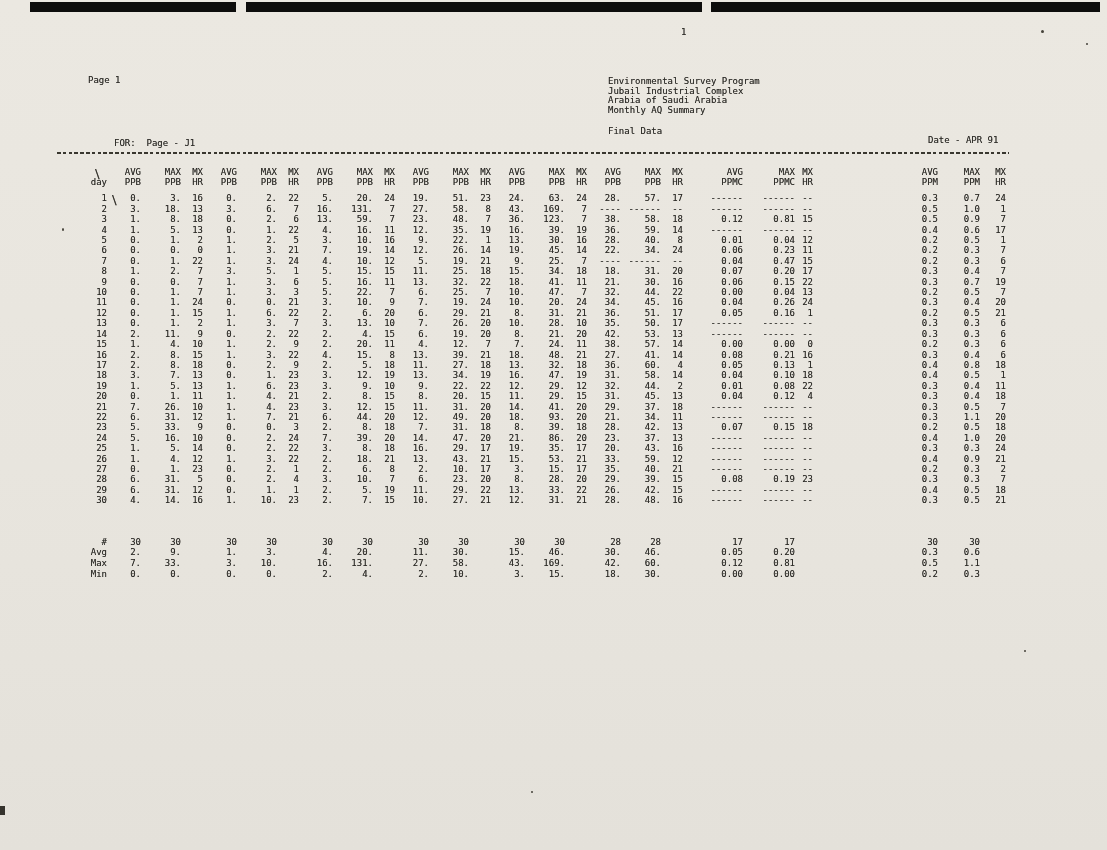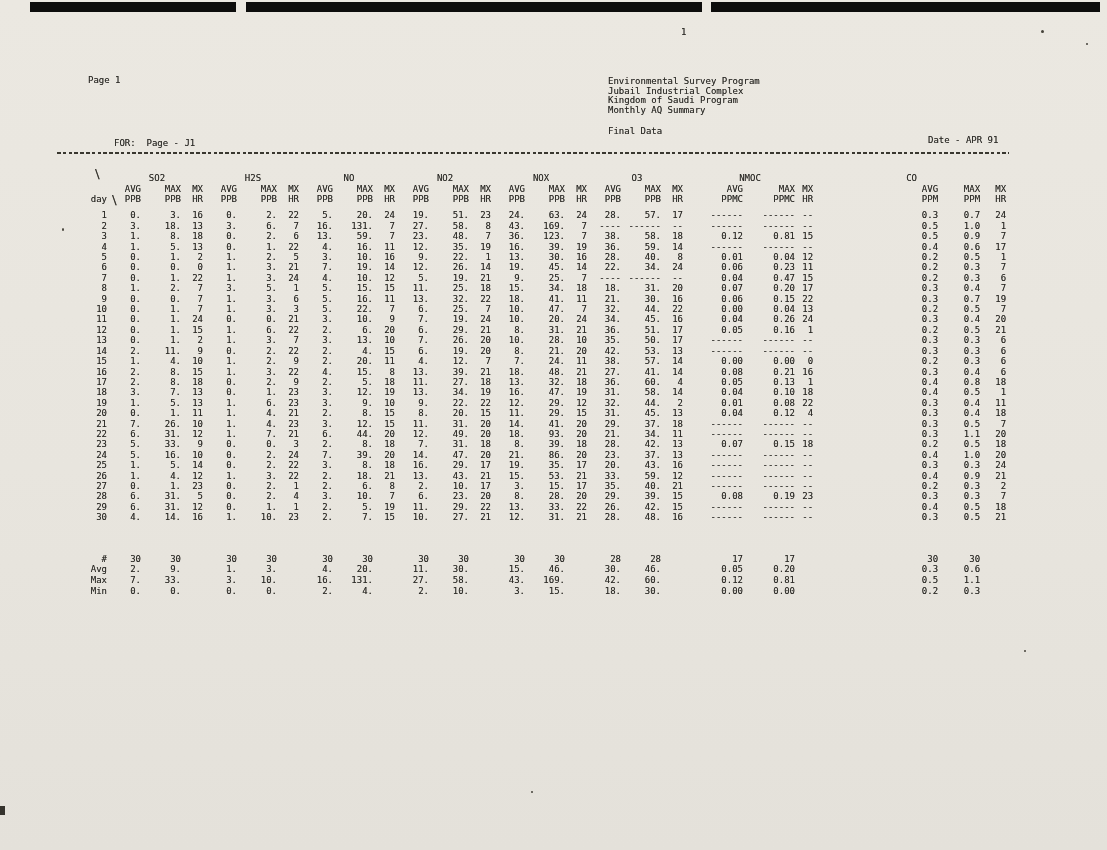--- a/index.html
+++ b/index.html
@@ -65,21 +65,21 @@
 <div class="speck" style="left:62px;top:228px;width:2px;height:3px"></div>
 <div class="edge-mark"></div>
 
 <div id="corner-num">1</div>
 
 <div id="page-label">Page 1</div>
 
 <div id="title-block">
   <div>Environmental Survey Program</div>
   <div>Jubail Industrial Complex</div>
-  <div>Kingdom of Saudi Program</div>
+  <div>Arabia of Saudi Arabia</div>
   <div>Monthly AQ Summary</div>
   <div id="report-title">Final Data</div>
 </div>
 
 <div id="for-line">
   <span id="site-label">FOR:  Page - J1</span>
   <span id="date-label">Date - APR 91</span>
 </div>
 
 <div id="dash-line"></div>
@@ -109,31 +109,20 @@
       <col style="width:40px">
       <col style="width:22px">
       <col style="width:60px">
       <col style="width:52px">
       <col style="width:18px">
       <col style="width:125px">
       <col style="width:42px">
       <col style="width:26px">
     </colgroup>
     <thead>
-      <tr>
-        <td class="dc gnr"></td>
-        <th class="gn gnr" colspan="3">SO2</th>
-        <th class="gn gnr" colspan="3">H2S</th>
-        <th class="gn gnr" colspan="3">NO</th>
-        <th class="gn gnr" colspan="3">NO2</th>
-        <th class="gn gnr" colspan="3">NOX</th>
-        <th class="gn gnr" colspan="3">O3</th>
-        <th class="gn gnr" colspan="3">NMOC</th>
-        <th class="gn gnr" colspan="3">CO</th>
-      </tr>
       <tr class="h1row">
         <td class="dc"></td>
         <td class="c0">AVG</td>
         <td class="c1">MAX</td>
         <td class="c2">MX</td>
         <td class="c0">AVG</td>
         <td class="c1">MAX</td>
         <td class="c2">MX</td>
         <td class="c0">AVG</td>
         <td class="c1">MAX</td>

